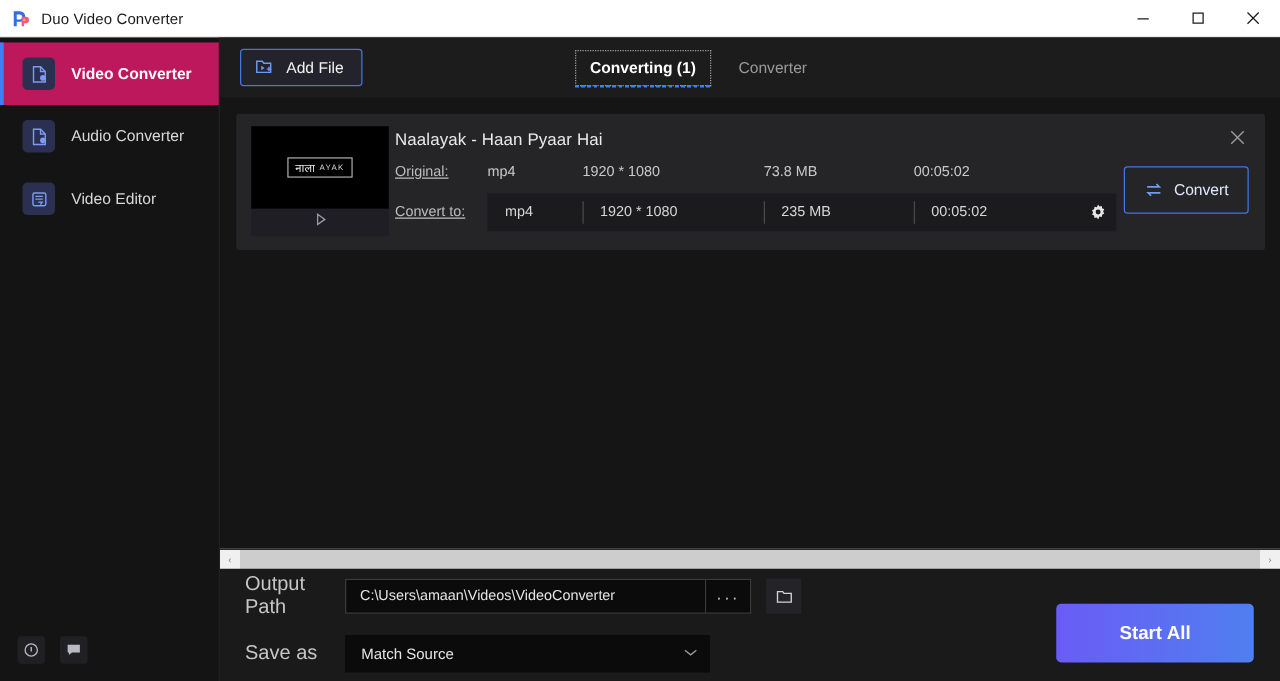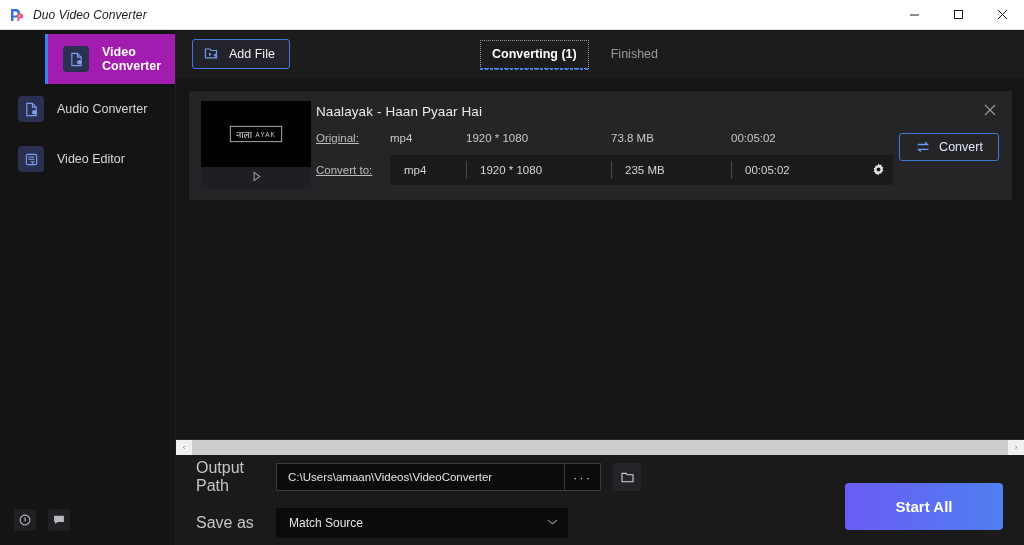--- a/index.html
+++ b/index.html
@@ -12,21 +12,20 @@
     width: 1024px; height: 545px; position: relative;
     display: flex; flex-direction: column;
     background: #151515;
   }
 
   
   .titlebar {
     height: 14px; min-height: 30px; background: #ffffff;
     display: flex; align-items: center;
     border-bottom: 1px solid #e2e2e2;
-    font-style: italic;
   }
   .titlebar-left { display: flex; align-items: center; padding-left: 8px; gap: 9px; }
   .app-icon { width: 16px; height: 16px; position: relative; }
   .win-title { font-size: 12px; color: #1b1b1b; letter-spacing: .1px; }
   .titlebar-spacer { flex: 1; }
   .wbtn {
     width: 44px; height: 29px; display: flex; align-items: center; justify-content: center;
     color: #1b1b1b;
   }
   .wbtn svg { display: block; }
@@ -38,21 +37,21 @@
   .sidebar {
     width: 176px; min-width: 176px; background: #141414;
     display: flex; flex-direction: column; position: relative;
     border-right: 1px solid #202020;
   }
   .nav { padding-top: 4px; }
   .nav-item {
     height: 50px; display: flex; align-items: center; gap: 13px;
     padding-left: 18px; position: relative; color: #d8d8d8; font-size: 12.5px;
   }
-  .nav-item.active { background: #a21caf; color: #ffffff; font-weight: bold; margin-left: 45px; }
+  .nav-item.active { background: #be185d; color: #ffffff; font-weight: bold; }
   .nav-item.active::before {
     content: ""; position: absolute; left: 0; top: 0; bottom: 0;
     width: 3px; background: #3d7ff5;
   }
   .nav-ico {
     width: 26px; height: 26px; border-radius: 4px; background: #2b3050;
     display: flex; align-items: center; justify-content: center;
     color: #7d9bf0; flex: none;
   }
   .sidebar-bottom {
@@ -69,21 +68,21 @@
   .topbar {
     height: 48px; min-height: 48px; display: flex; align-items: center;
     background: #1c1c1c; padding: 0 16px; position: relative;
   }
   .add-file {
     height: 30px; border: 1px solid #4277e0; border-radius: 3px; background: #23242b;
     display: flex; align-items: center; gap: 9px; padding: 0 14px 0 11px;
     color: #f2f2f2; font-size: 12.5px;
   }
   .add-file .ico { color: #6e9bf2; display: flex; }
-  .tabs { position: absolute; left: 304px; top: 0; height: 48px; display: flex; align-items: center; gap: 10px; text-align: right; }
+  .tabs { position: absolute; left: 284px; top: 0; height: 48px; display: flex; align-items: center; gap: 10px; text-align: right; }
   .tab {
     font-size: 12.5px; color: #9a9a9a; padding: 7px 12px 8px; position: relative;
   }
   .tab.active { color: #ffffff; font-weight: bold; outline: 1px dotted #9a9a9a; outline-offset: -1px; }
   .tab.active::after {
     content: ""; position: absolute; left: 0; right: 0; bottom: -1px; height: 2px;
     background: repeating-linear-gradient(to right, #3d7ff5 0 3px, transparent 3px 5px);
   }
 
   
@@ -132,21 +131,21 @@
   .cb-dur { width: 132px; }
   .gear {
     width: 30px; height: 30px; display: flex; align-items: center; justify-content: center;
     color: #e6e6e6;
   }
   .card-close {
     position: absolute; right: 13px; top: 10px; width: 18px; height: 18px;
     display: flex; align-items: center; justify-content: center; color: #9b9b9b;
   }
   .convert-btn {
-    position: absolute; right: 13px; top: 42px; height: 28px; min-width: 100px;
+    position: absolute; right: 13px; top: 42px; height: 38px; min-width: 100px;
     border: 1px solid #4277e0; border-radius: 3px; background: transparent;
     display: flex; align-items: center; justify-content: center; gap: 8px;
     color: #dfe8fb; font-size: 12.5px; padding: 0 14px;
   }
   .convert-btn .ico { color: #6e9bf2; display: flex; }
 
   
   .hscroll {
     position: absolute; left: 0; right: 0; bottom: 0; height: 16px;
     background: #f0f0f0; display: flex; align-items: center;
@@ -301,21 +300,21 @@
             </svg>
           </span>
           <span>Add File</span>
         </div>
 
         <div class="tabs">
           <div class="tab active">
             <span>Converting (1)</span>
           </div>
           <div class="tab">
-            <span>Finished</span>
+            <span>Converter</span>
           </div>
         </div>
       </div>
 
       <div class="content">
 
         <div class="card">
 
           <div class="thumb">
             <div class="thumb-img">

